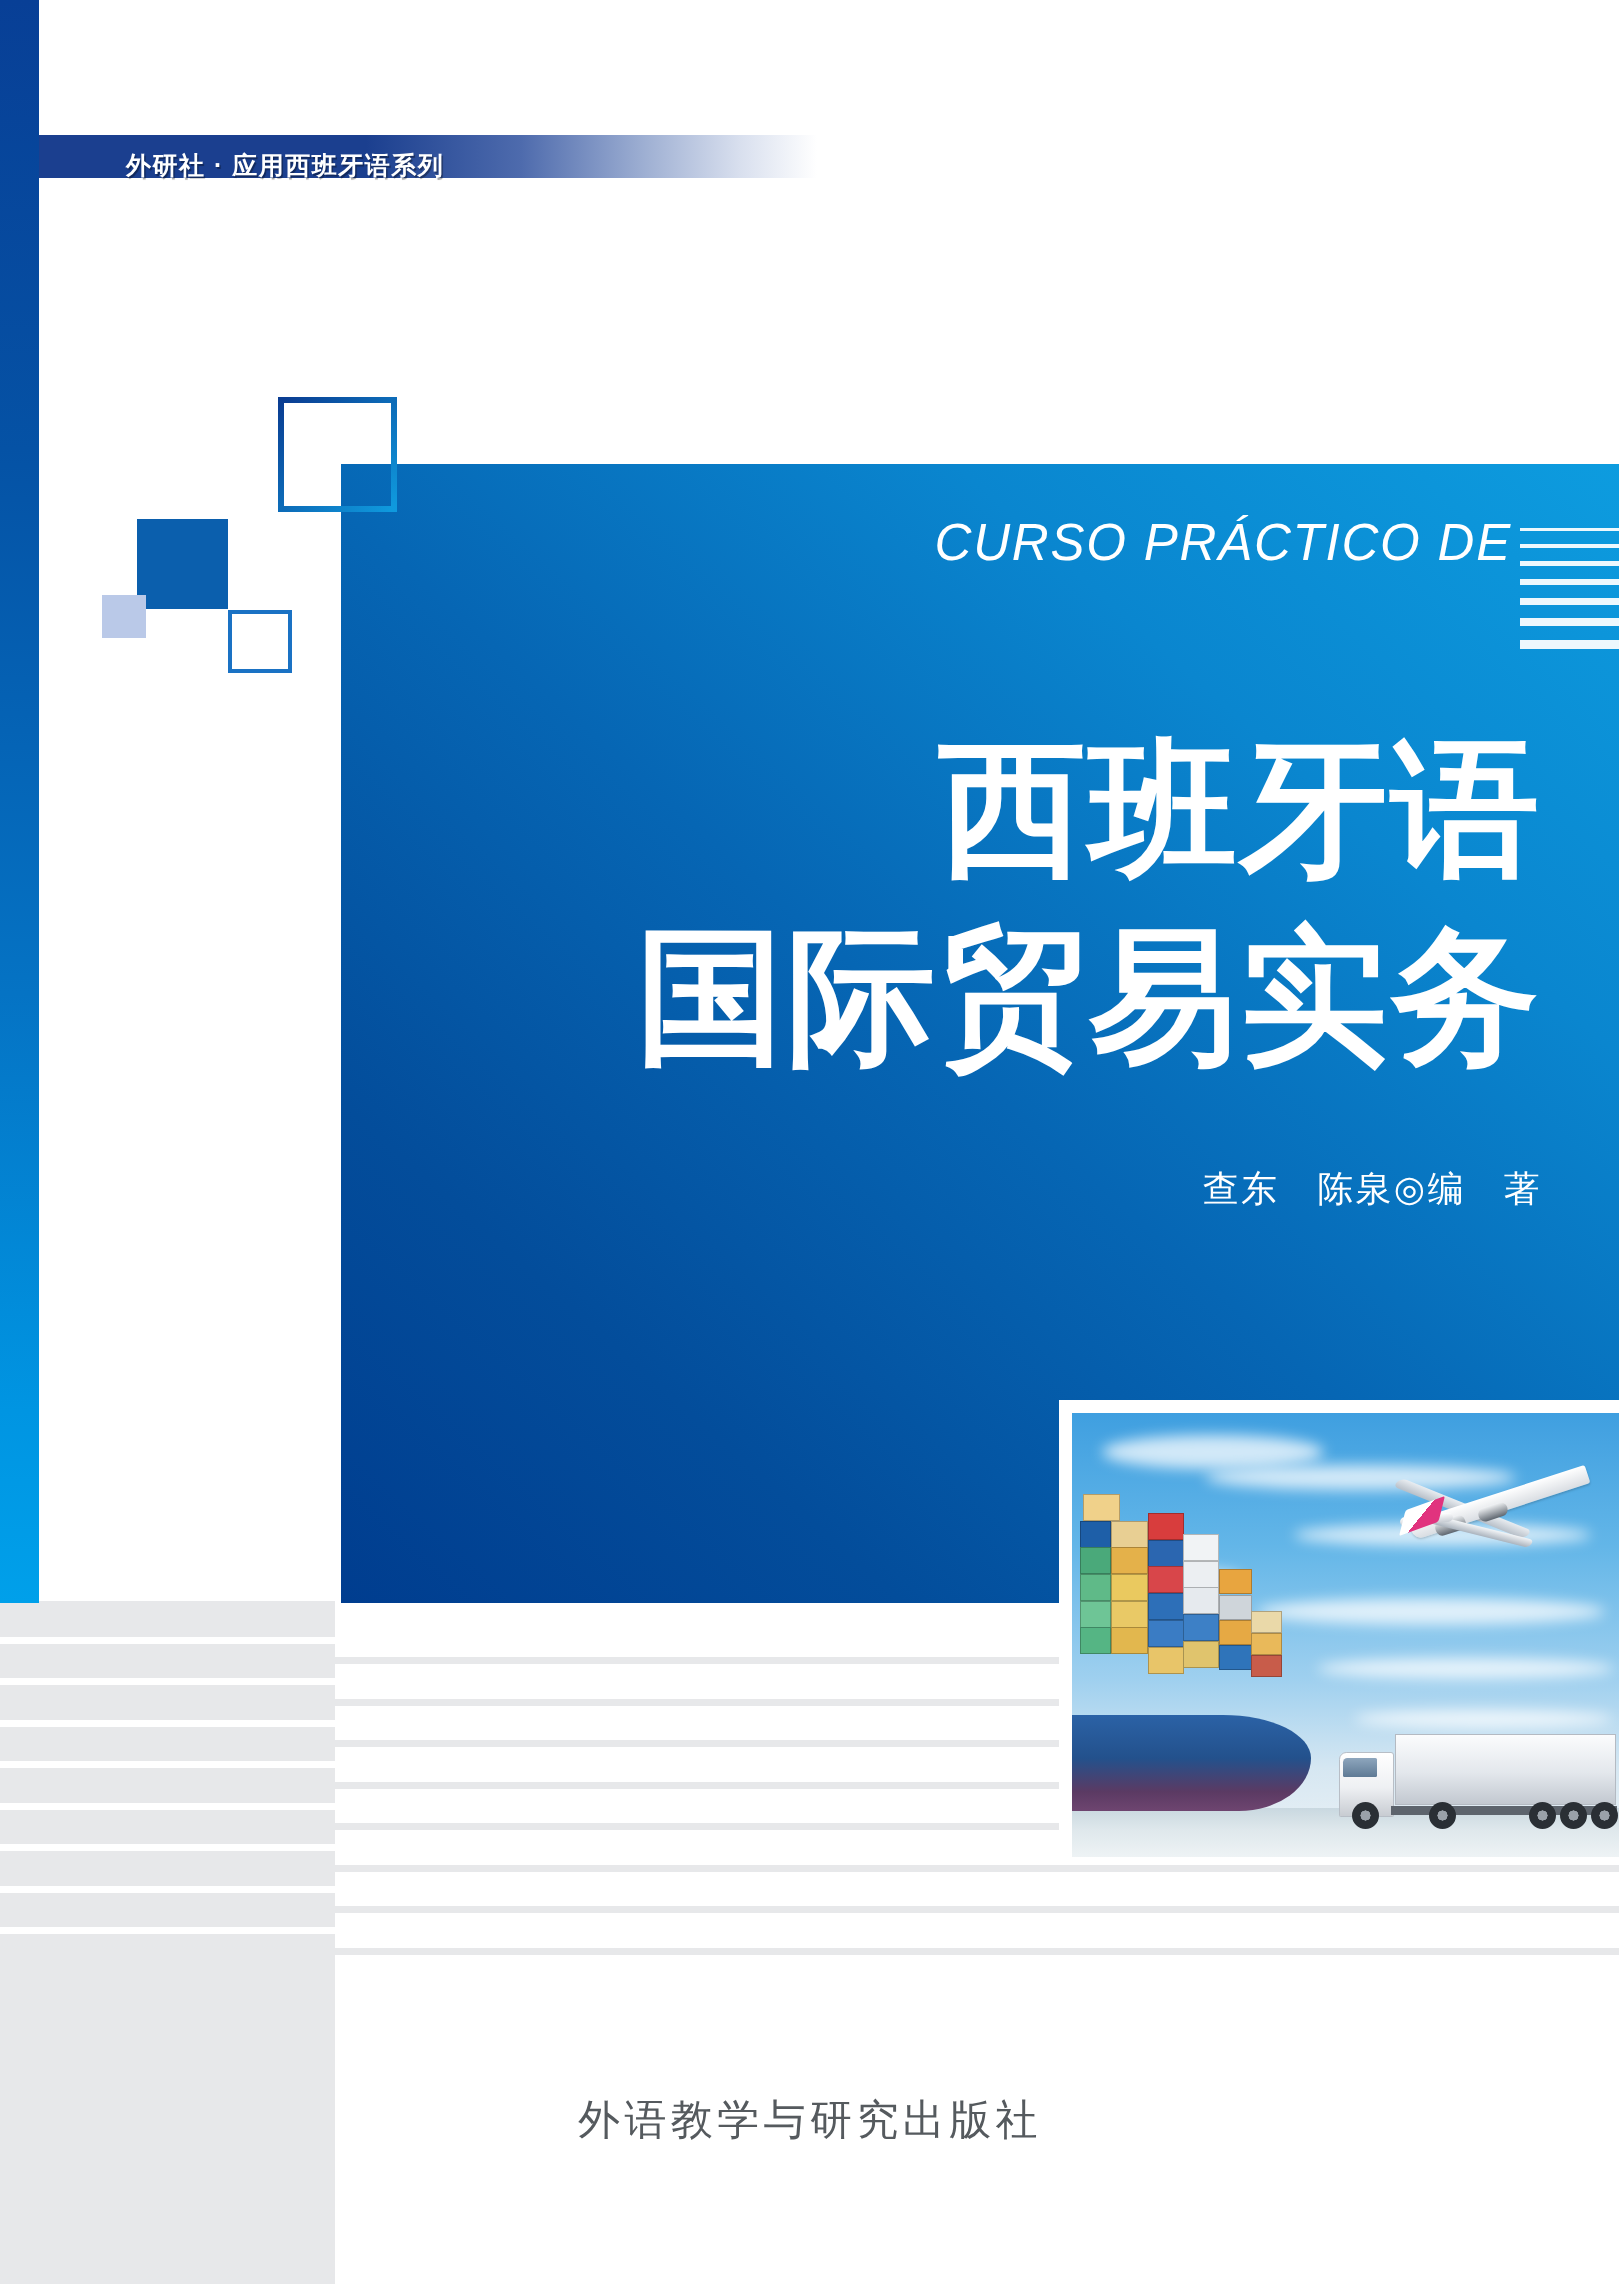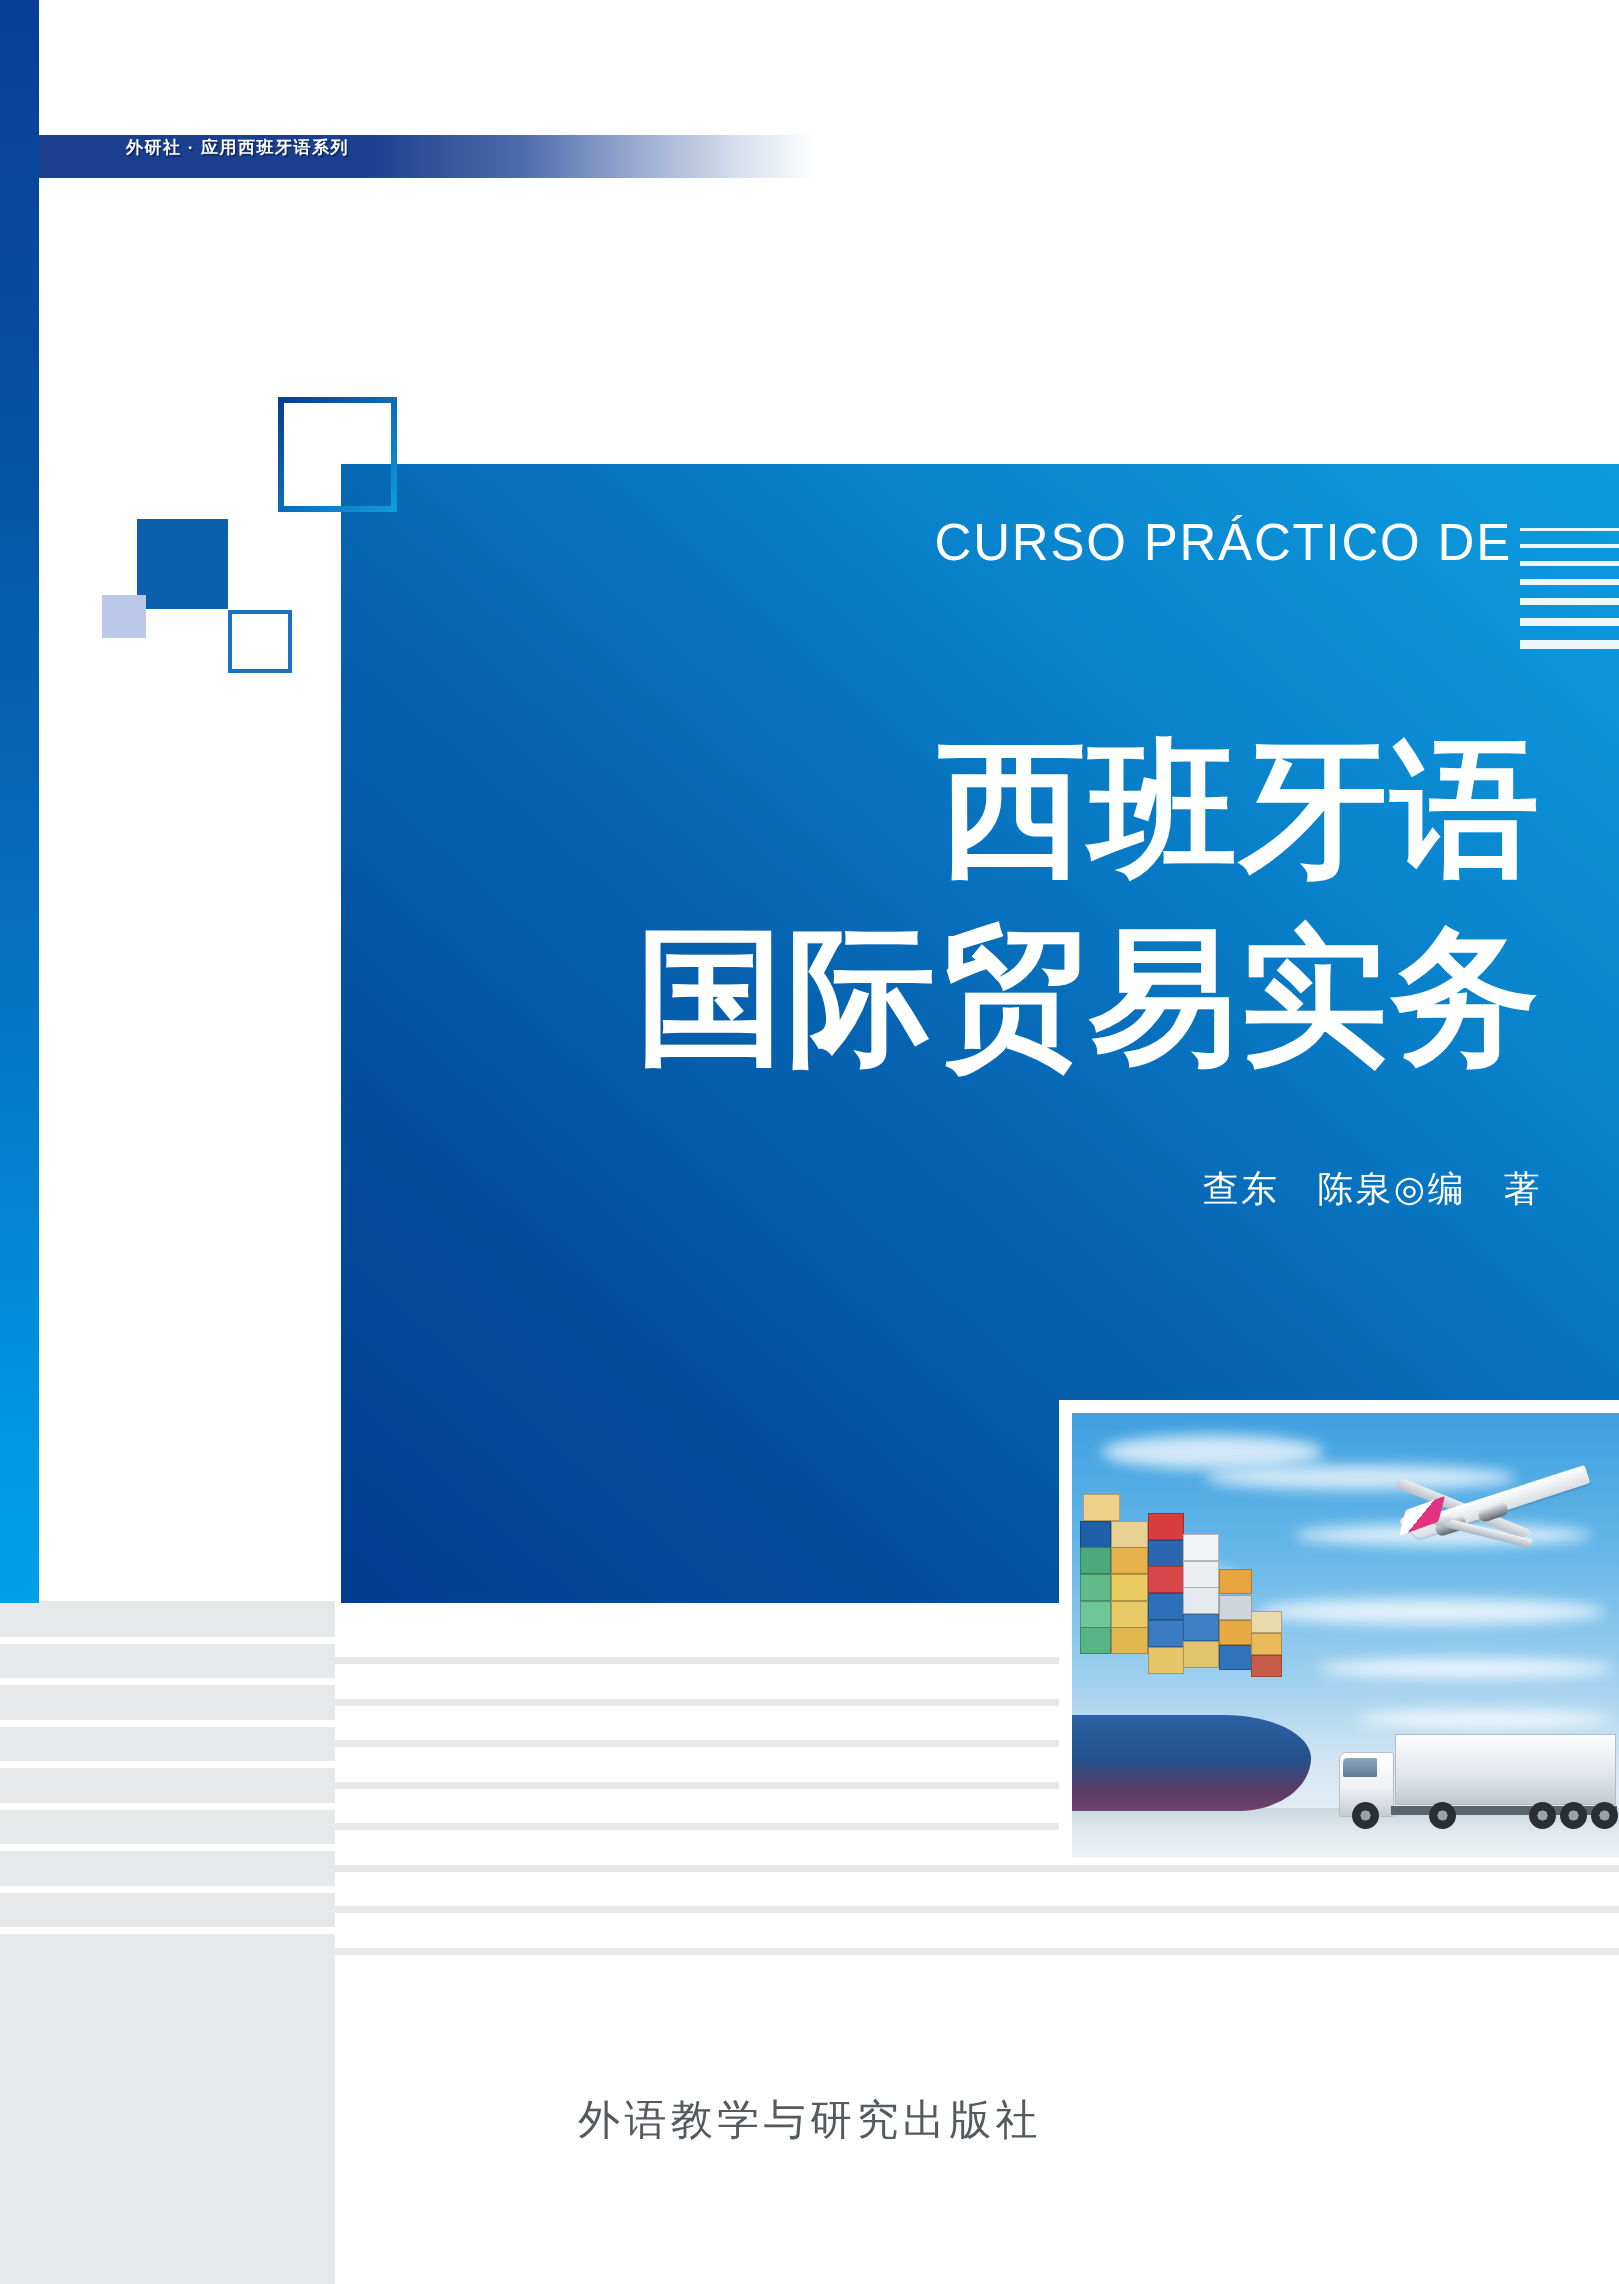--- a/index.html
+++ b/index.html
@@ -67,24 +67,24 @@
     position: absolute;
     left: 39px;
     top: 135px;
     width: 778px;
     height: 43px;
     background: linear-gradient(to right, #1b3f8f 0%, #1b3f8f 42%, #4e6bad 62%, #9fb0d3 78%, #d8dfee 90%, #ffffff 100%);
   }
   .series-band-text {
     position: absolute;
     left: 126px;
-    top: 128px;
+    top: 146px;
     height: 39px;
     line-height: 39px;
-    font-size: 17px;
+    font-size: 25px;
     font-weight: bold;
     color: #ffffff;
     letter-spacing: 1.5px;
     text-shadow: 1.5px 1.5px 0.7px rgba(0,0,0,0.35);
     white-space: nowrap;
   }
 
   
   .deco-outline-lg {
     position: absolute;
@@ -155,20 +155,21 @@
     top: 512px;
     width: 1171px;
     text-align: right;
     color: #ffffff;
     font-family: "Liberation Sans", "DejaVu Sans", sans-serif;
     font-weight: 400;
     font-size: 51px;
     line-height: 61px;
     letter-spacing: 1.8px;
     white-space: nowrap;
+    font-style: italic;
   }
   .es-title .l1 { display:block; }
   .es-title .l2 { display:block; }
 
   
   .cn-title {
     position: absolute;
     left: 341px;
     top: 708px;
     width: 1201px;

